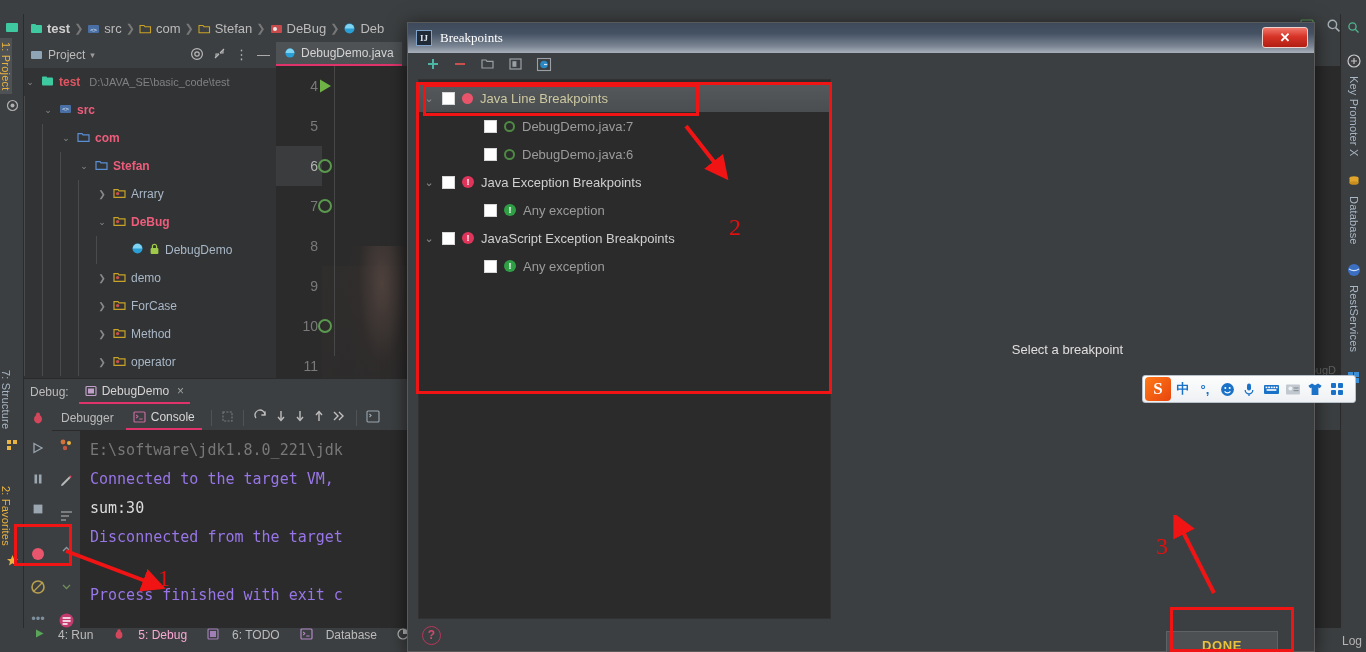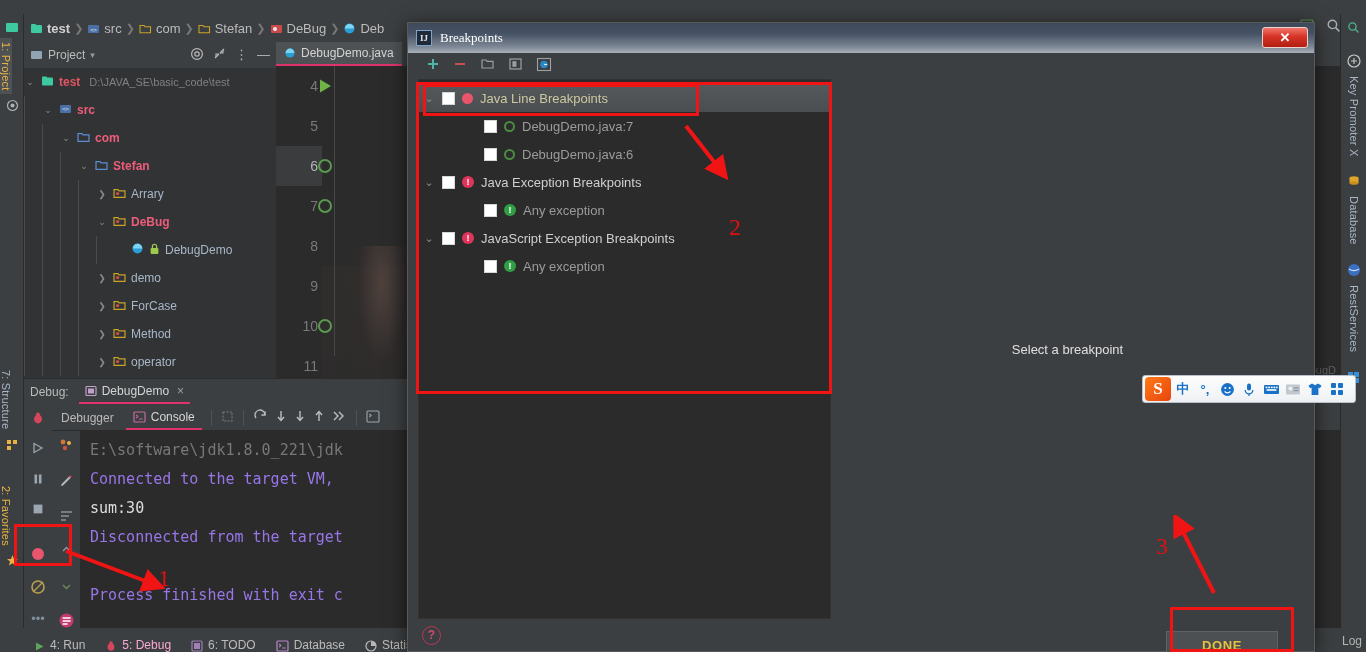--- a/index.html
+++ b/index.html
@@ -73,21 +73,21 @@
   .dbg-left-rail2 { position:absolute; left:28px; top:52px; width:28px; bottom:0; background:#3c3f41; display:flex; flex-direction:column; align-items:center; gap:16px; padding-top:6px; }
   .console { position:absolute; left:56px; top:52px; right:0; bottom:0; background:#2b2b2b; padding:4px 0 0 10px;
      font-family:"DejaVu Sans Mono", monospace; font-size:15px; overflow:hidden; }
   .cline { height:29px; white-space:nowrap; display:flex; align-items:center; }
   .c-gray { color:#787878; }
   .c-purple { color:#9876e8; }
   .c-white { color:#dcdcdc; }
 
   
   .statusbar { position:absolute; left:0; right:0; bottom:0; height:24px; background:#3c3f41; display:flex; align-items:center; gap:0; font-size:12px; color:#bbbbbb; padding-left:24px; }
-  .sb-item { display:flex; align-items:flex-end; gap:5px; padding:0 10px; height:24px; }
+  .sb-item { display:flex; align-items:flex-start; gap:13px; padding:0 10px; height:24px; }
   .sb-item.act { color:#f9a8d4; }
 
   
   .top-toolbar { position:absolute; right:26px; top:14px; height:22px; display:flex; align-items:center; gap:12px; }
   .tbi { width:14px; height:14px; opacity:.85; }
 
   
   .dialog { position:absolute; left:407px; top:22px; width:908px; height:630px;
      background:#14b8a6; border:1px solid #5a5a5a; box-shadow:0 3px 18px rgba(0,0,0,.6); }
   .dlg-title { height:30px; background:linear-gradient(180deg,#3e4a5a 0%,#455264 35%,#7b8593 78%,#a8b0ba 100%);

